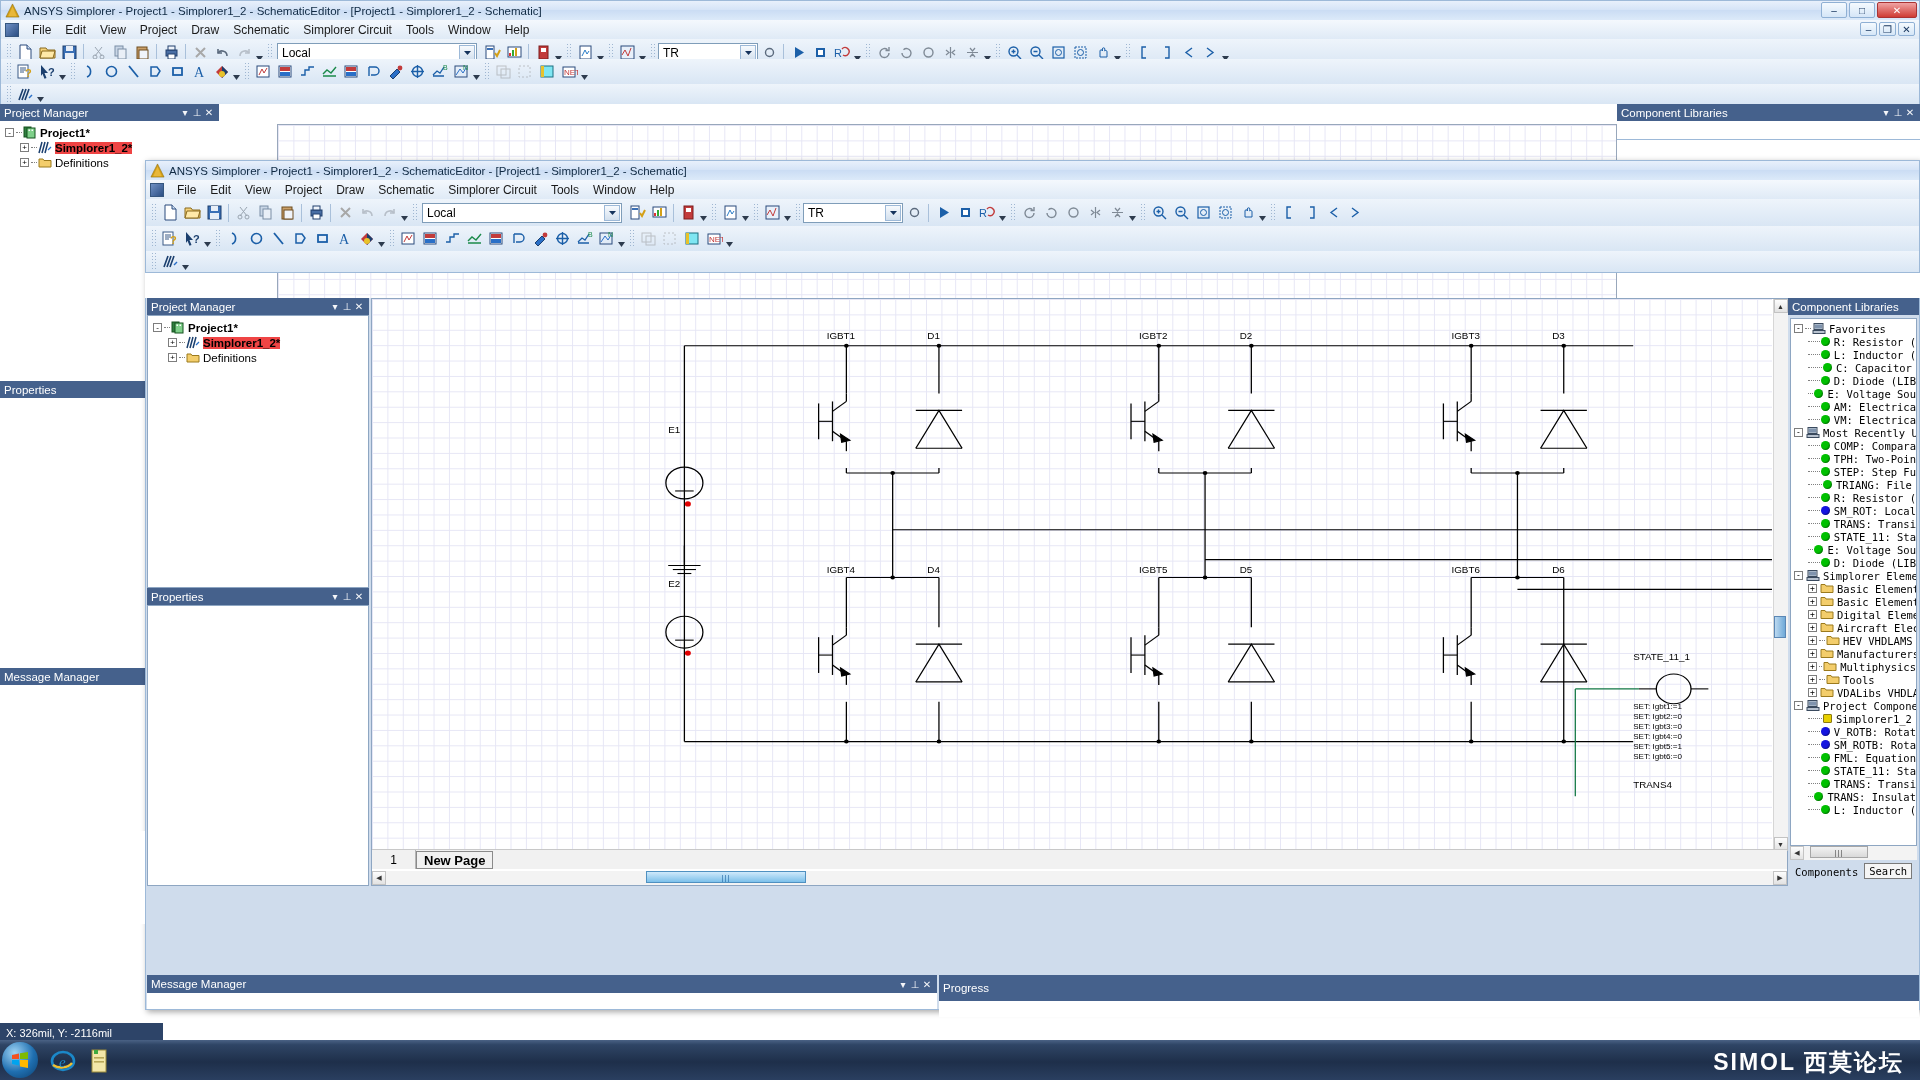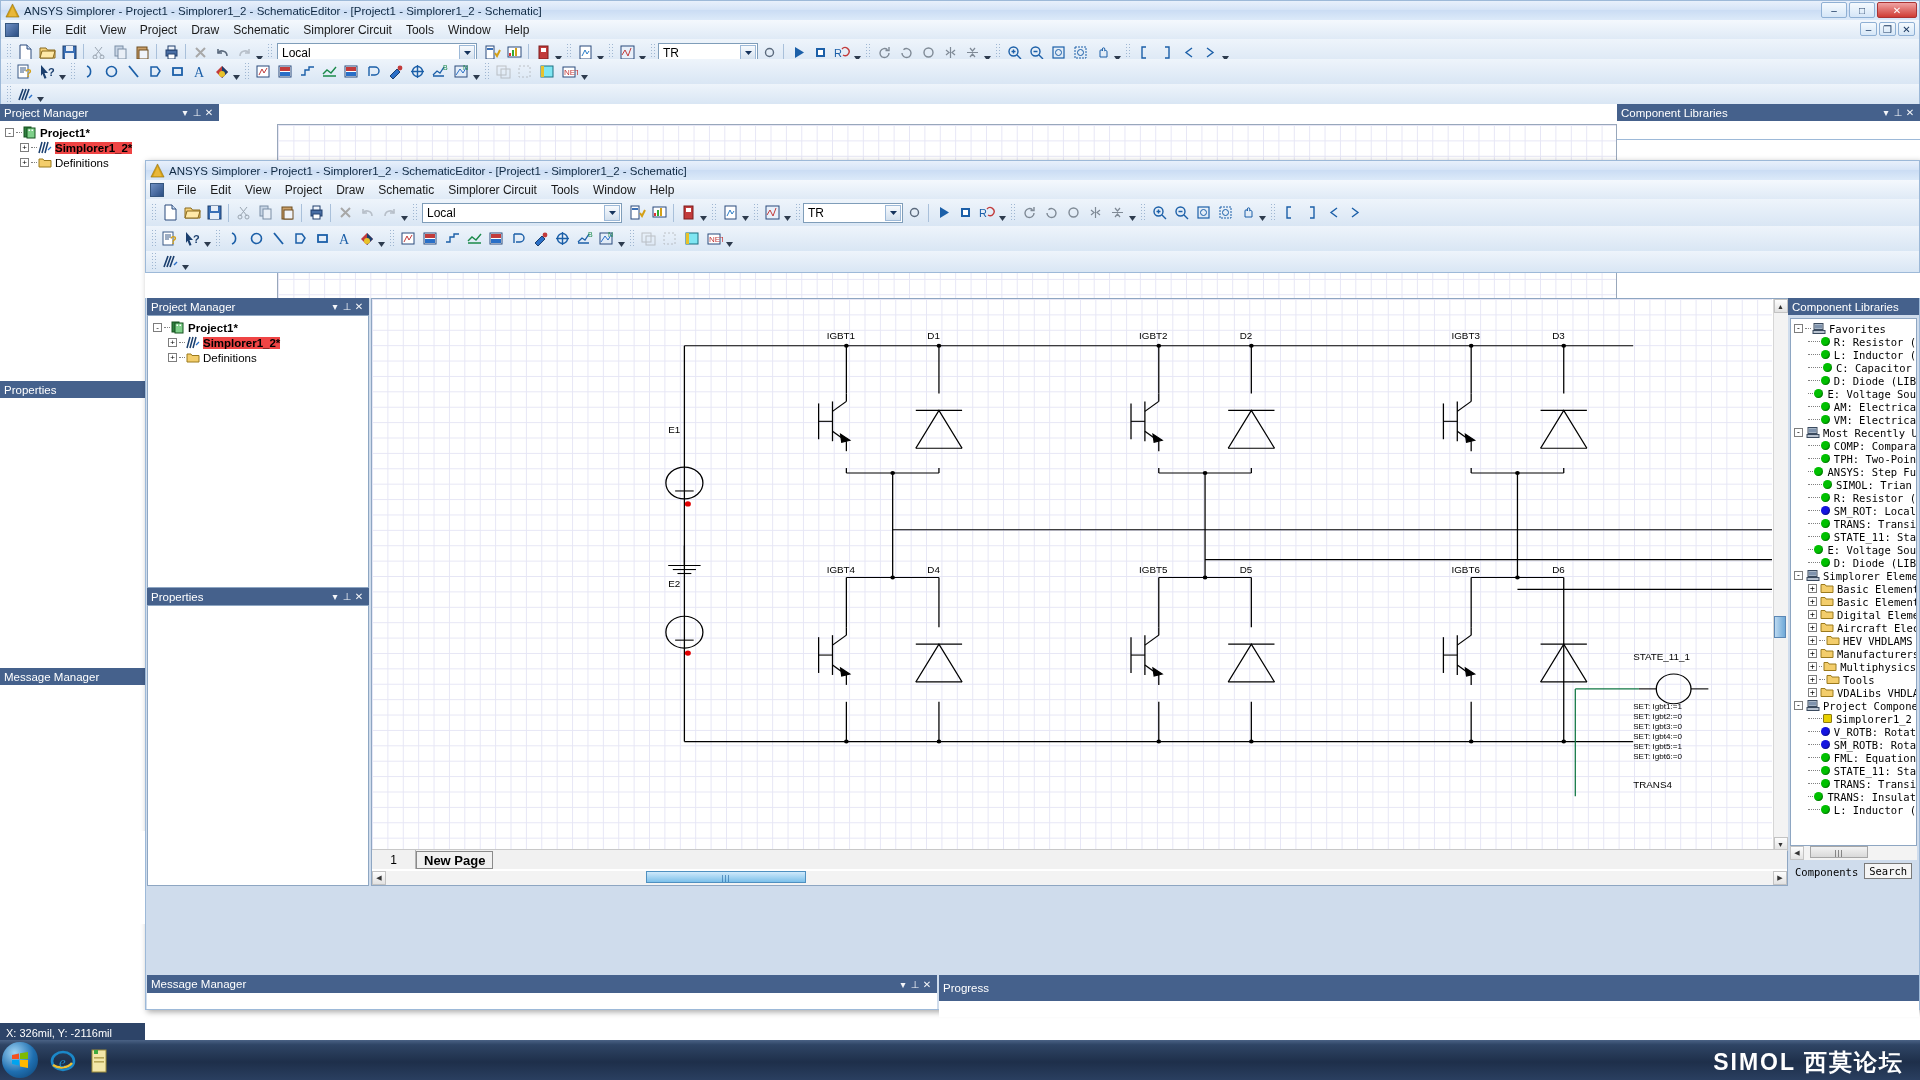--- a/index.html
+++ b/index.html
@@ -1491,26 +1491,26 @@
                 <span style="white-space: nowrap;">COMP: Compara</span>
               </div>
               <div class="tnode" style="padding-left: 14px;">
                 <span class="tdots" style="width: 14px;"></span>
                 <span class="bullet" style="background: rgb(0, 192, 0); box-shadow: rgba(0, 0, 0, 0.35) -1px -1px 1px inset;"></span>
                 <span style="white-space: nowrap;">TPH: Two-Poin</span>
               </div>
               <div class="tnode" style="padding-left: 14px;">
                 <span class="tdots" style="width: 14px;"></span>
                 <span class="bullet" style="background: rgb(0, 192, 0); box-shadow: rgba(0, 0, 0, 0.35) -1px -1px 1px inset;"></span>
-                <span style="white-space: nowrap;">ANSYS: Step Fu</span>
-              </div>
-              <div class="tnode" style="padding-left: 14px;">
-                <span class="tdots" style="width: 14px;"></span>
-                <span class="bullet" style="background: rgb(0, 192, 0); box-shadow: rgba(0, 0, 0, 0.35) -1px -1px 1px inset;"></span>
-                <span style="white-space: nowrap;">SIMOL: Trian</span>
+                <span style="white-space: nowrap;">STEP: Step Fu</span>
+              </div>
+              <div class="tnode" style="padding-left: 14px;">
+                <span class="tdots" style="width: 14px;"></span>
+                <span class="bullet" style="background: rgb(0, 192, 0); box-shadow: rgba(0, 0, 0, 0.35) -1px -1px 1px inset;"></span>
+                <span style="white-space: nowrap;">TRIANG: File</span>
               </div>
               <div class="tnode" style="padding-left: 14px;">
                 <span class="tdots" style="width: 14px;"></span>
                 <span class="bullet" style="background: rgb(0, 192, 0); box-shadow: rgba(0, 0, 0, 0.35) -1px -1px 1px inset;"></span>
                 <span style="white-space: nowrap;">R: Resistor (</span>
               </div>
               <div class="tnode" style="padding-left: 14px;">
                 <span class="tdots" style="width: 14px;"></span>
                 <span class="bullet" style="background: rgb(20, 20, 224); box-shadow: rgba(0, 0, 0, 0.35) -1px -1px 1px inset;"></span>
                 <span style="white-space: nowrap;">SM_ROT: Local</span>
@@ -1697,21 +1697,21 @@
         <div class="panel-title" style="height:26px;">
           <span class="pt-text">Progress</span>
         </div>
         <div class="panel-body" style="height:16px;"></div>
       </div>
     </div>
   </div>
 
   <div style="position:absolute;left:0;top:831px;width:145px;height:93px;background:#fff;"></div>
 
-  <div class="statusbar" style="position:absolute;left:0;top:1023px;width:145px;height:19px;">
+  <div class="statusbar" style="position:absolute;left:0;top:1023px;width:163px;height:19px;">
     <span>X: 326mil, Y: -2116mil</span>
   </div>
 
   <div class="taskbar">
     <div style="position:absolute;left:2px;top:2px;width:36px;height:36px;border-radius:50%;
                 background:radial-gradient(circle at 35% 30%,#9fd4f5,#1f6fb0 55%,#0c3f70);
                 display:flex;align-items:center;justify-content:center;">
       <svg width="20" height="20" viewBox="0 0 20 20">
         <path d="M2 5l7-1.6V9H2z" fill="#f25022"></path>
           <path d="M10 3.2L18 2v7h-8z" fill="#7fba00"></path>

